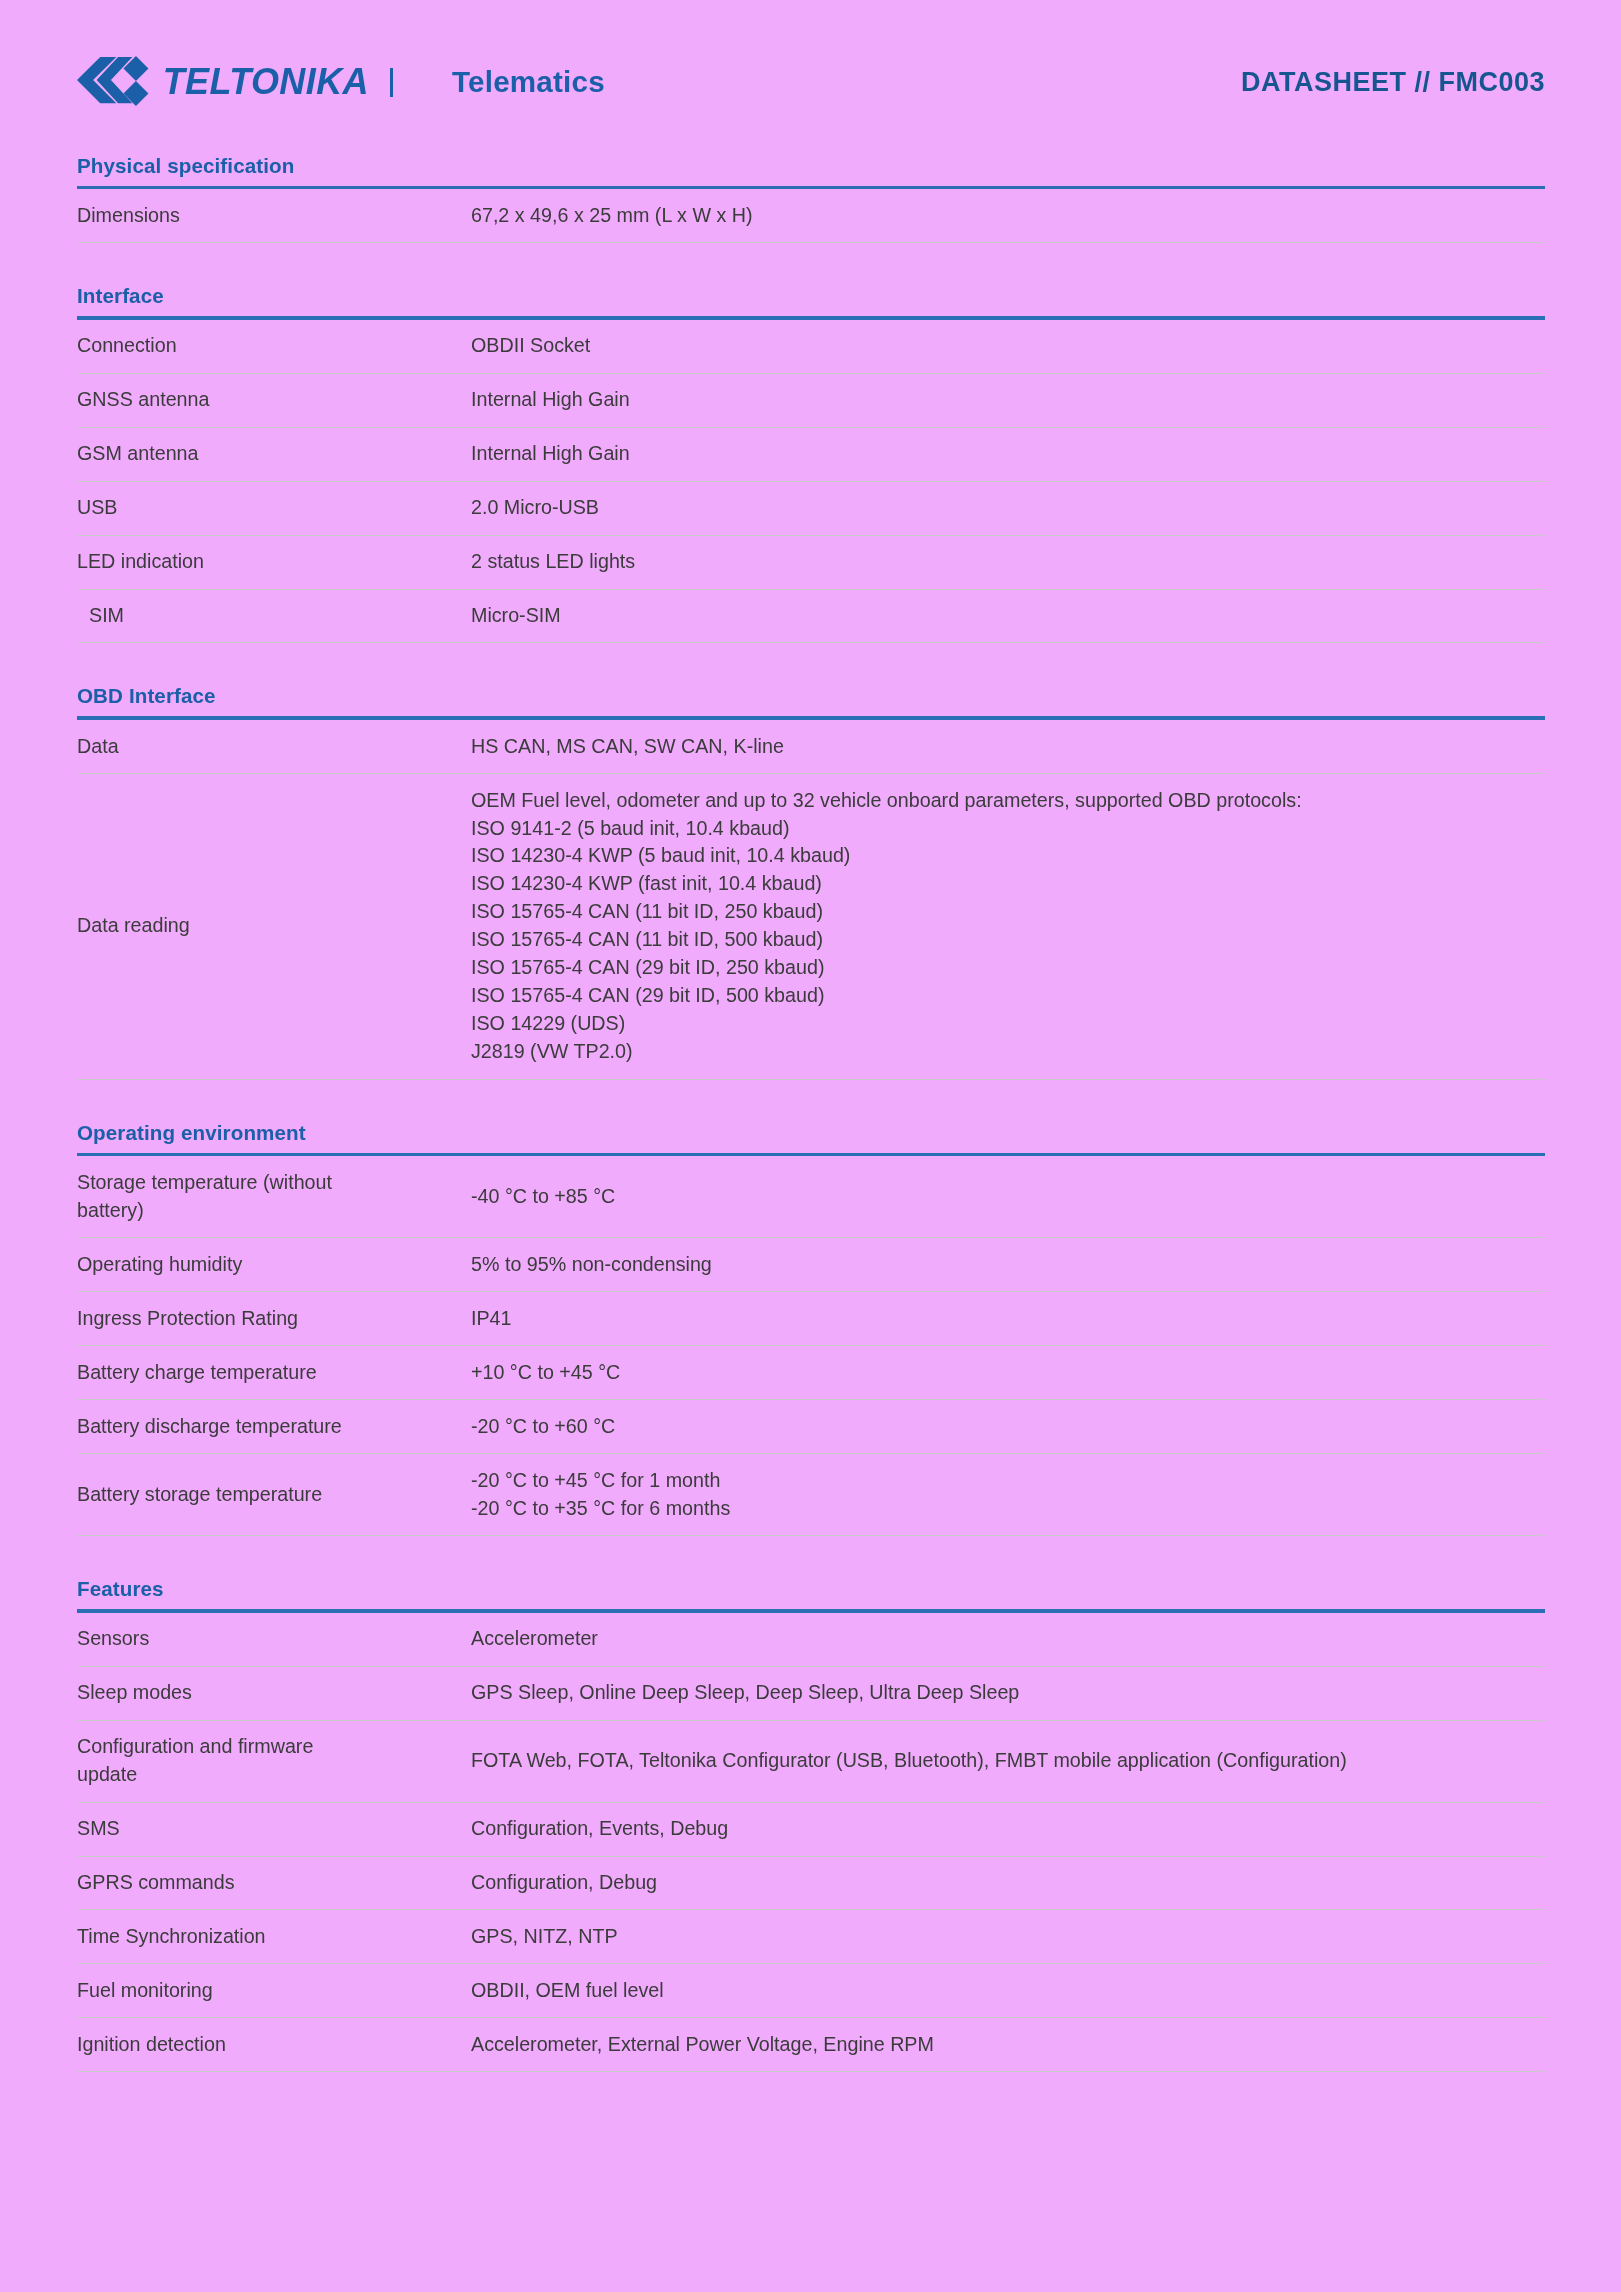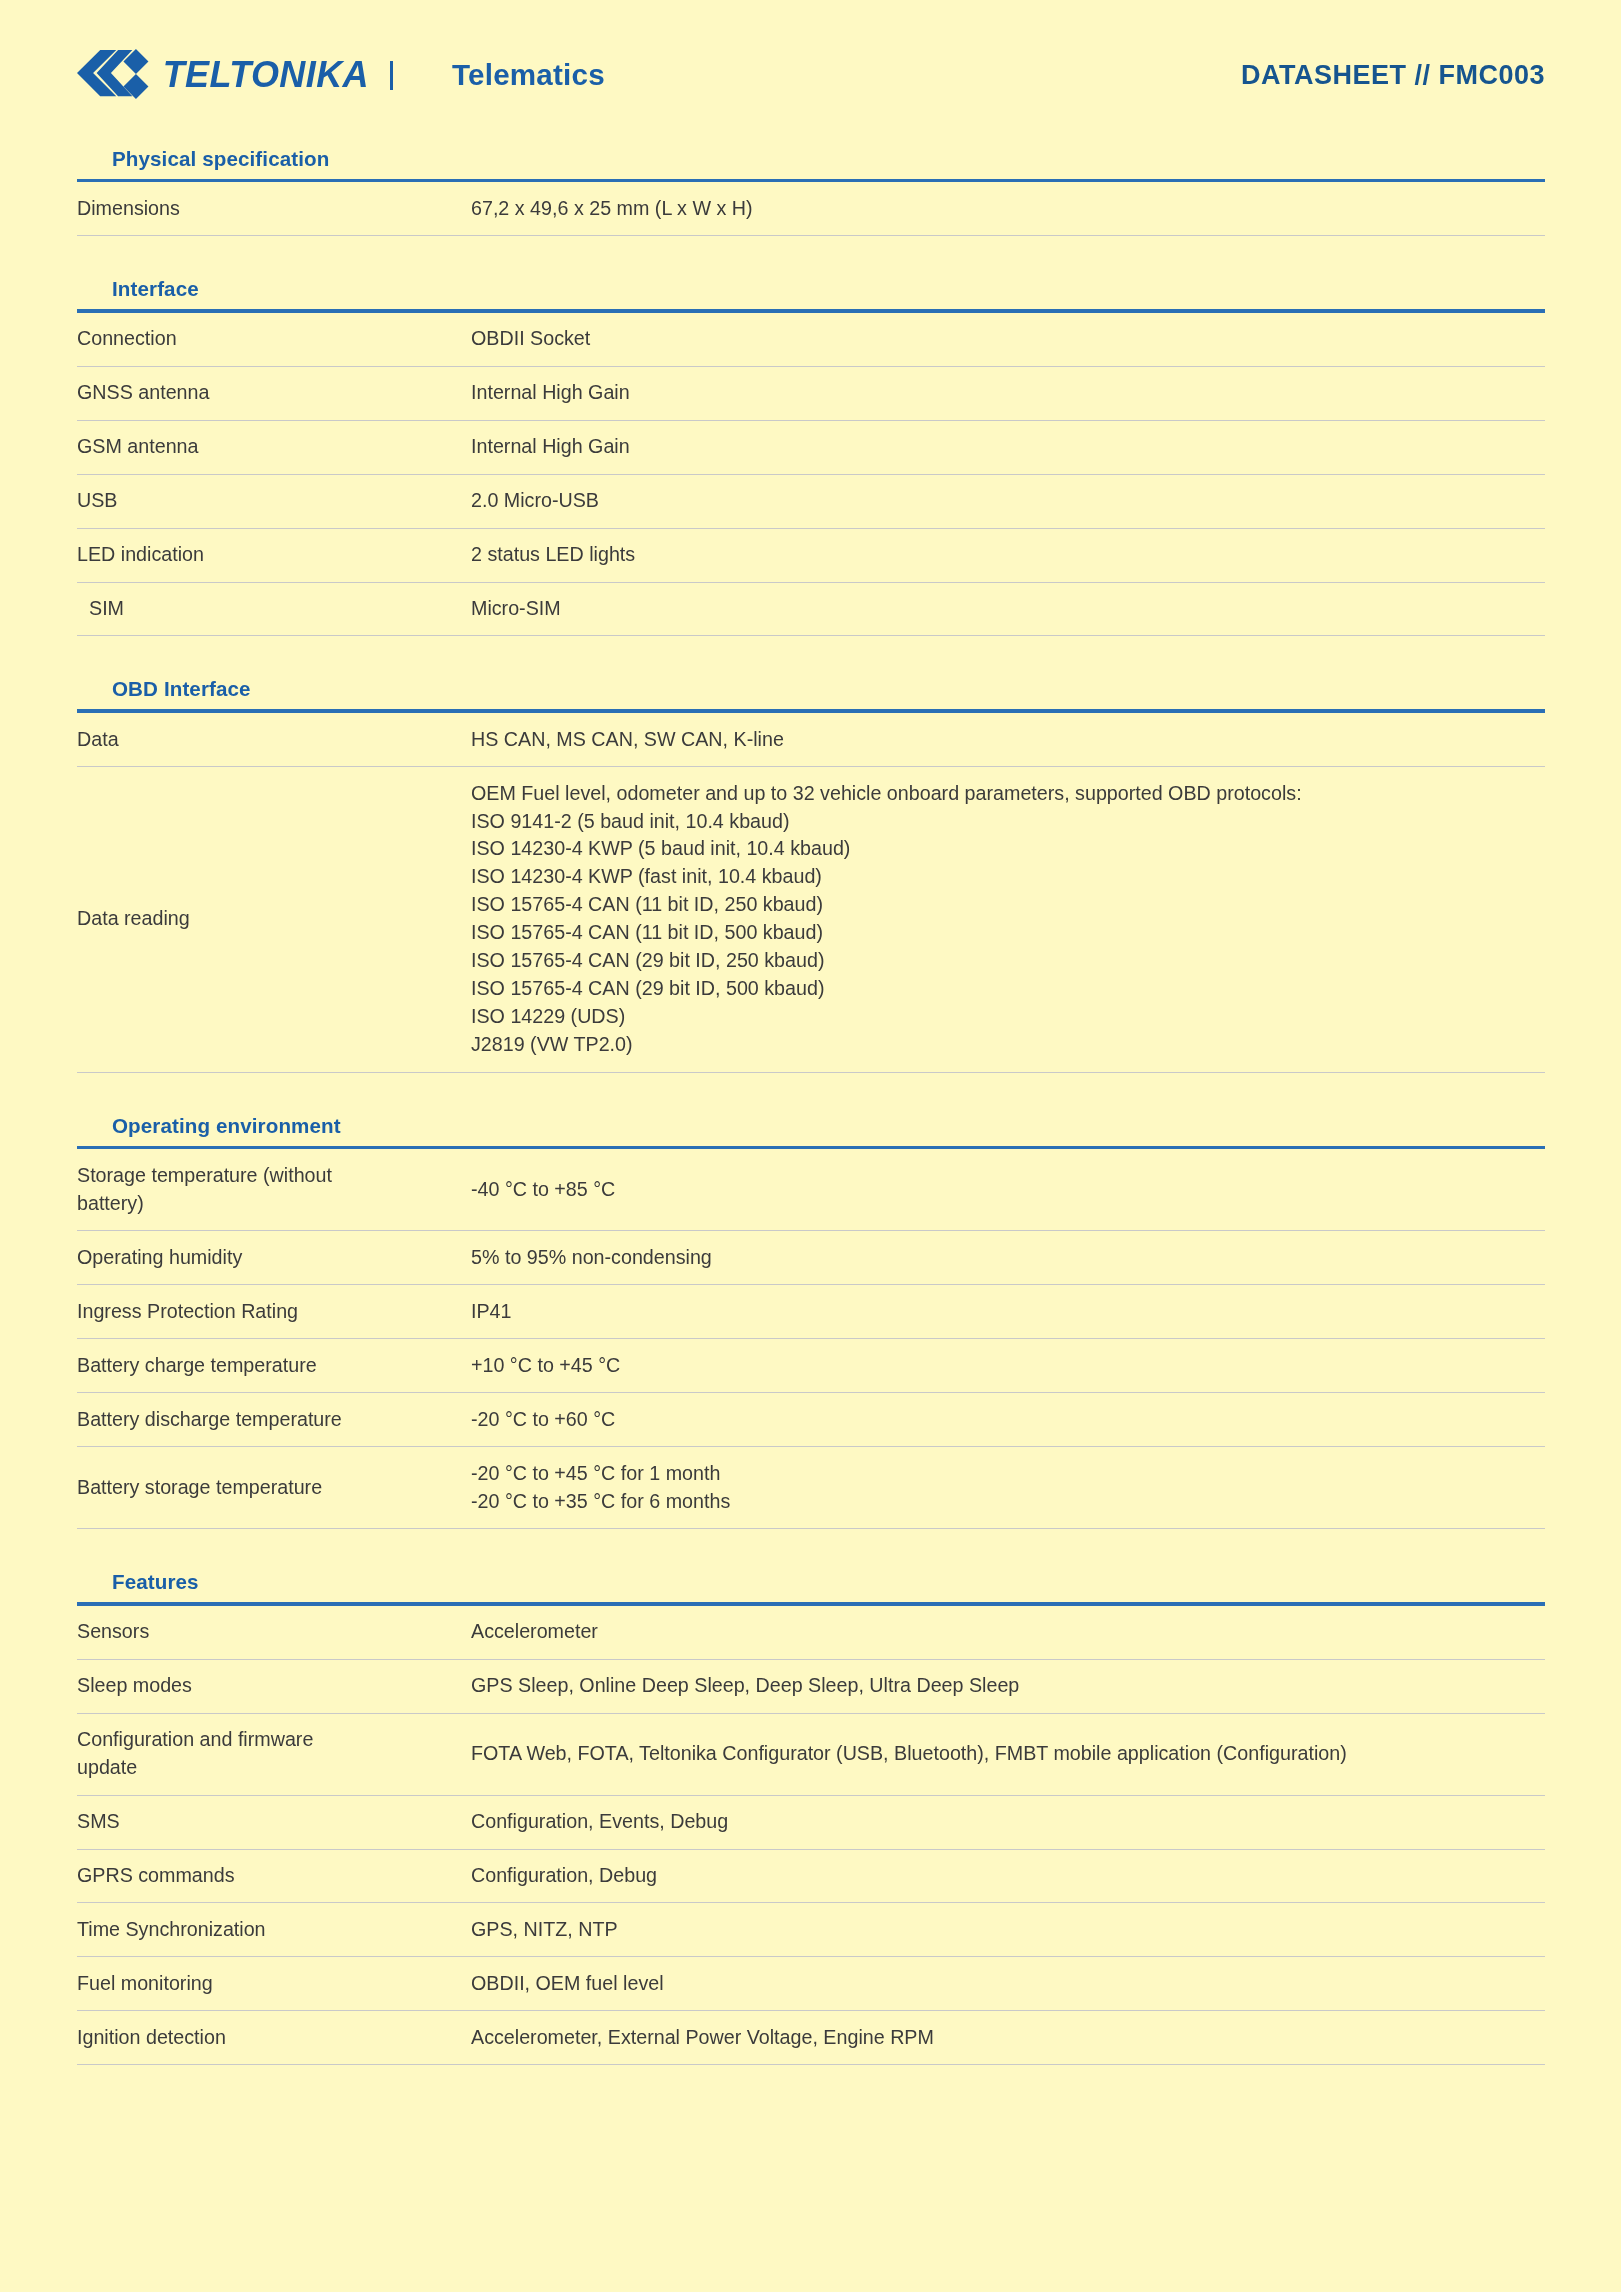--- a/index.html
+++ b/index.html
@@ -13,22 +13,22 @@
     min-height: 2293px;
     font-family: "Liberation Sans", sans-serif;
     color: #3a3a3a;
     -webkit-font-smoothing: antialiased;
   }
   .page {
     position: relative;
     width: 1622px;
     min-height: 2293px;
     box-sizing: border-box;
-    padding: 0 77px;
-    background: #fef9c3;
+    padding: 7px 77px;
+    background: #f0abfc;
   }
 
   
   .header {
     display: flex;
     align-items: center;
     justify-content: space-between;
     height: 134px;
     padding-top: 16px;
     box-sizing: border-box;
@@ -78,21 +78,20 @@
   }
   .section:first-of-type {
     margin-top: 12.5px;
   }
   .section-title {
     font-size: 20.6px;
     font-weight: bold;
     color: #1a5fa8;
     padding-bottom: 8px;
     letter-spacing: 0.1px;
-    margin-left: 35px;
   }
   .section-rule {
     height: 3.6px;
     background: #2a6fb5;
     width: 100%;
   }
   table.spec {
     width: 100%;
     border-collapse: collapse;
     table-layout: fixed;

